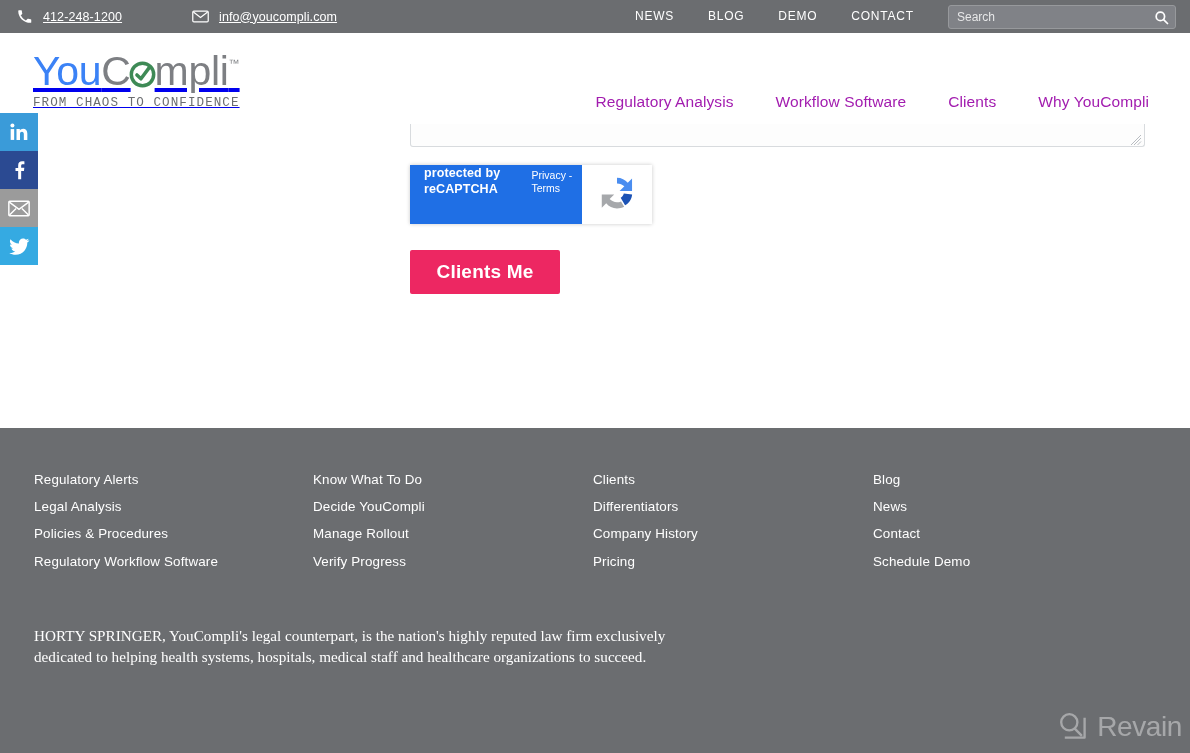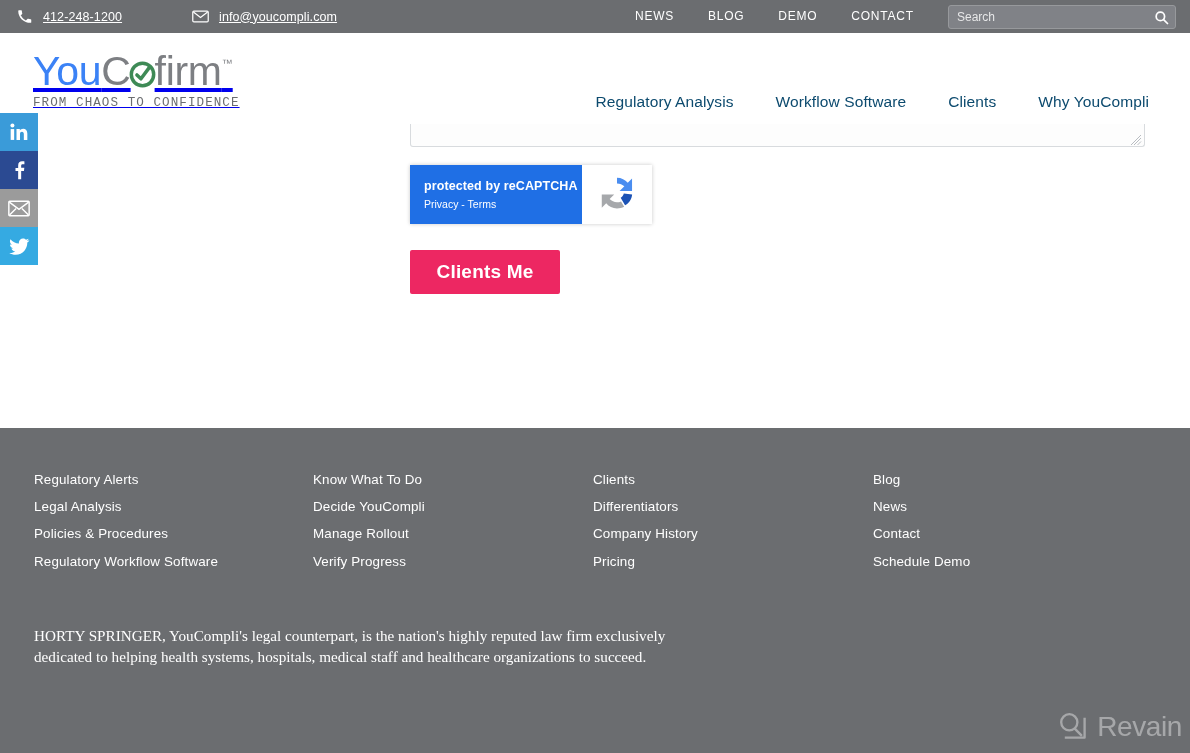--- a/index.html
+++ b/index.html
@@ -141,21 +141,21 @@
   }
 
   .mainnav {
     position: absolute;
     right: 18px;
     top: 60px;
     display: flex;
     align-items: center;
   }
   .mainnav a {
-    color: #0c4a6e;
+    color: #a21caf;
     font-size: 15.5px;
     text-decoration: none;
     padding: 0 21px;
     letter-spacing: .1px;
   }
   .mainnav a:last-child { padding-right: 23px; }
 
   
   .social-rail {
     position: absolute;
@@ -210,21 +210,21 @@
     width: 242px;
     height: 59px;
     display: flex;
     box-shadow: 0 0 4px rgba(0,0,0,.22);
     background: #ffffff;
   }
   .rc-left {
     flex: 1;
     background: #1f6fe5;
     display: flex;
-    flex-direction: column;
+    flex-direction: row;
     justify-content: center;
     padding-left: 14px;
   }
   .rc-title {
     color: #ffffff;
     font-size: 12.5px;
     font-weight: bold;
     letter-spacing: .1px;
     line-height: 16px;
   }
@@ -381,21 +381,21 @@
 
 </div>
 
 <header class="header">
 
   <a class="logo" href="#">
     <div class="logo-word">
       <span class="logo-you">You</span><span class="logo-c">C</span><span class="logo-check"><svg width="27" height="27" viewBox="0 0 28 28">
             <circle cx="14" cy="14" r="11.6" fill="none" stroke="#3e8a56" stroke-width="3.6"></circle>
             <path d="M8.2 14.4 12.4 18.5 20.6 7.4" fill="none" stroke="#3e8a56" stroke-width="3.6" stroke-linecap="round" stroke-linejoin="round"></path>
-          </svg></span><span class="logo-rest">firm</span><span class="logo-tm">™</span>
+          </svg></span><span class="logo-rest">mpli</span><span class="logo-tm">™</span>
     </div>
     <div class="logo-tag">FROM CHAOS TO CONFIDENCE</div>
   </a>
 
   <nav class="mainnav">
     <a href="#">Regulatory Analysis</a>
     <a href="#">Workflow Software</a>
     <a href="#">Clients</a>
     <a href="#">Why YouCompli</a>
   </nav>

